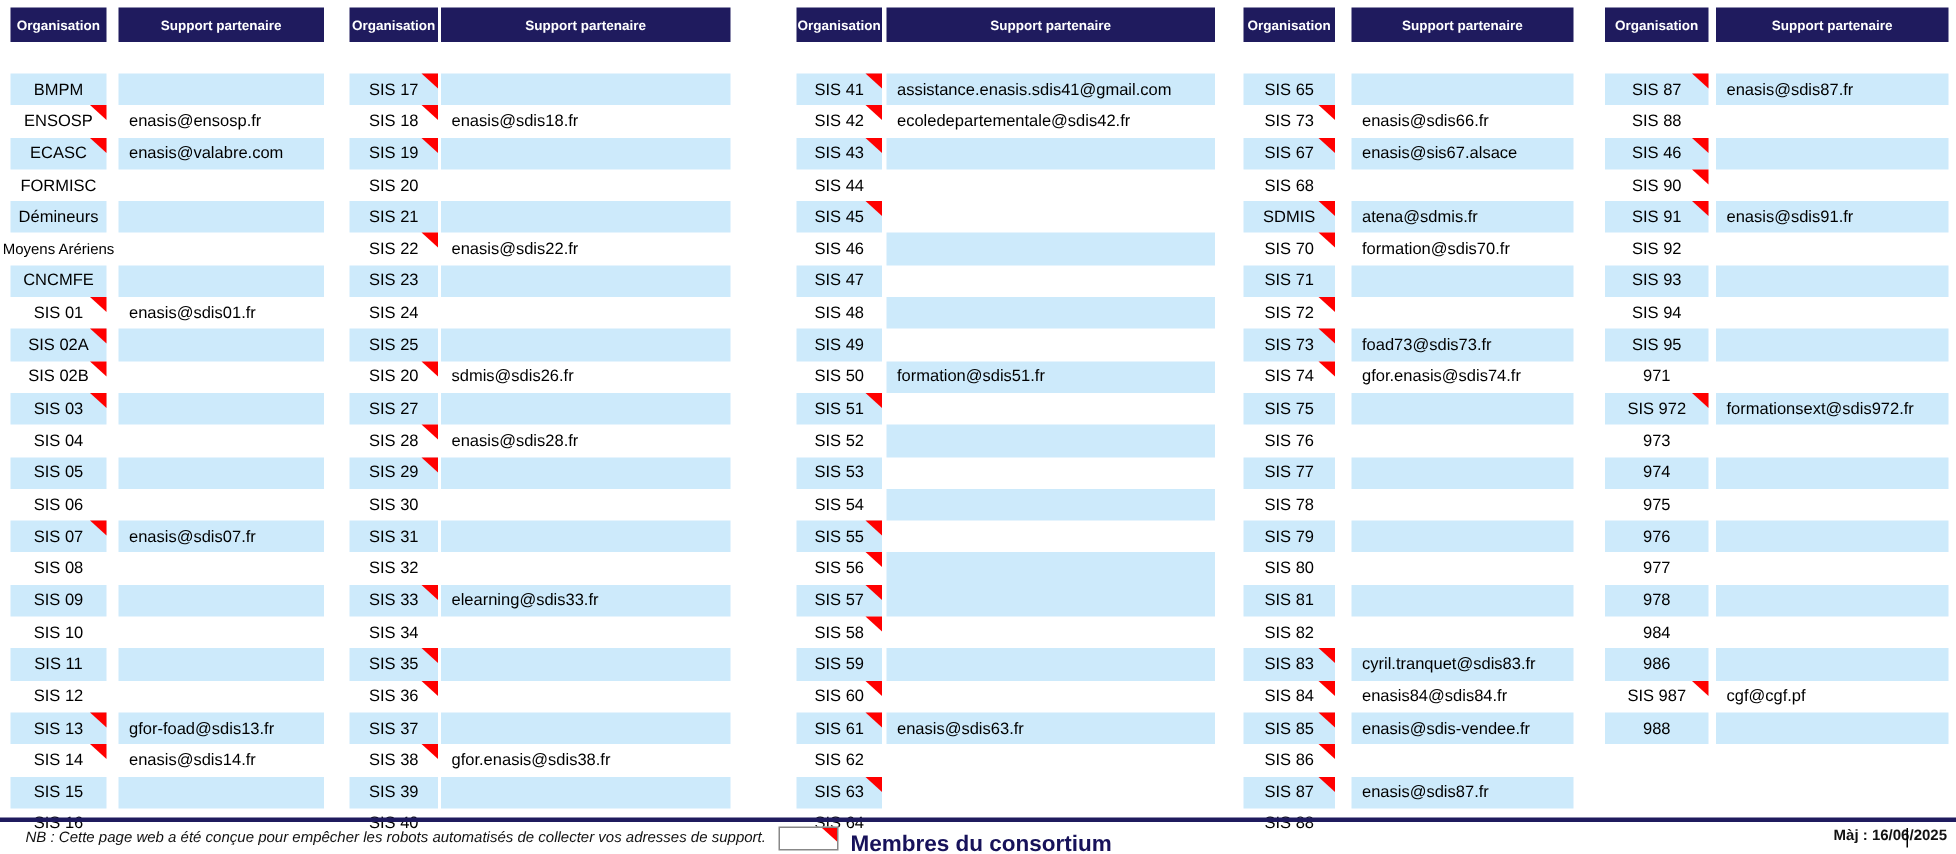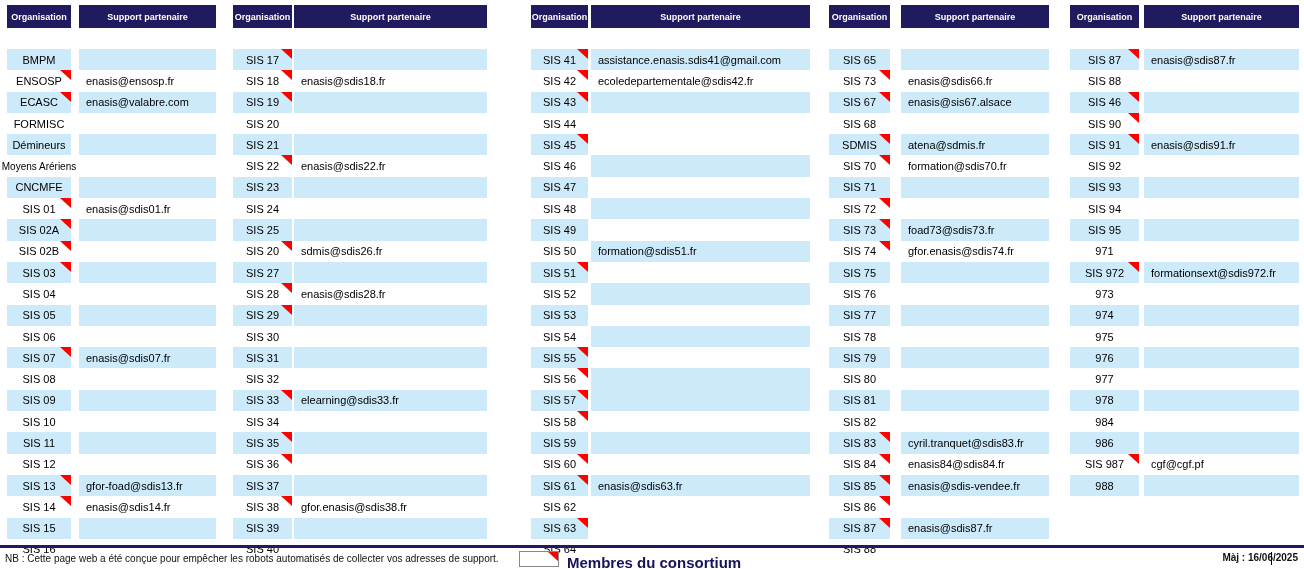--- a/index.html
+++ b/index.html
@@ -23,21 +23,21 @@
     justify-content:center;font-size:11px;white-space:nowrap;box-sizing:border-box;
   }
   .cell.sup{justify-content:flex-start;padding-left:7px}
   .cell.alt{background:var(--ltblue)}
   .cell.small{font-size:10px}
   .marker{
     position:absolute;top:0;right:0;width:0;height:0;
     border-top:10px solid var(--red);border-left:11px solid transparent;
   }
   .divider{position:absolute;left:0;top:545px;width:1304px;height:3px;background:var(--navy)}
-  .note{position:absolute;left:5px;top:553px;font-size:10px;color:#111;white-space:nowrap}
+  .note{position:absolute;left:17px;top:553px;font-size:10px;font-style:italic;color:#111;white-space:nowrap}
   .legend-box{position:absolute;left:519px;top:551px;width:40px;height:16px;background:#fff;border:1px solid #888;box-sizing:border-box}
   .legend-box .marker{border-top-width:9px;border-left-width:10px}
   .legend-label{position:absolute;left:567px;top:554px;font-size:15px;font-weight:bold;color:#17125A;white-space:nowrap}
   .updated{position:absolute;top:552px;right:6px;font-size:10px;font-weight:bold;color:#121212;white-space:nowrap}
   .caret{position:absolute;right:26px;top:0;height:13px;border-left:1px solid #000}
 </style>
 </head>
 <body>
 
 <div id="sheet">

